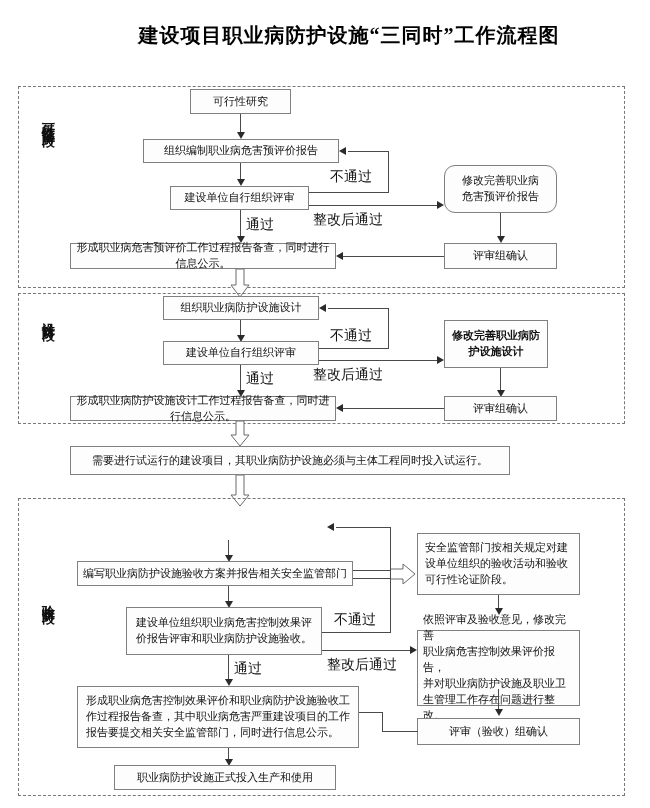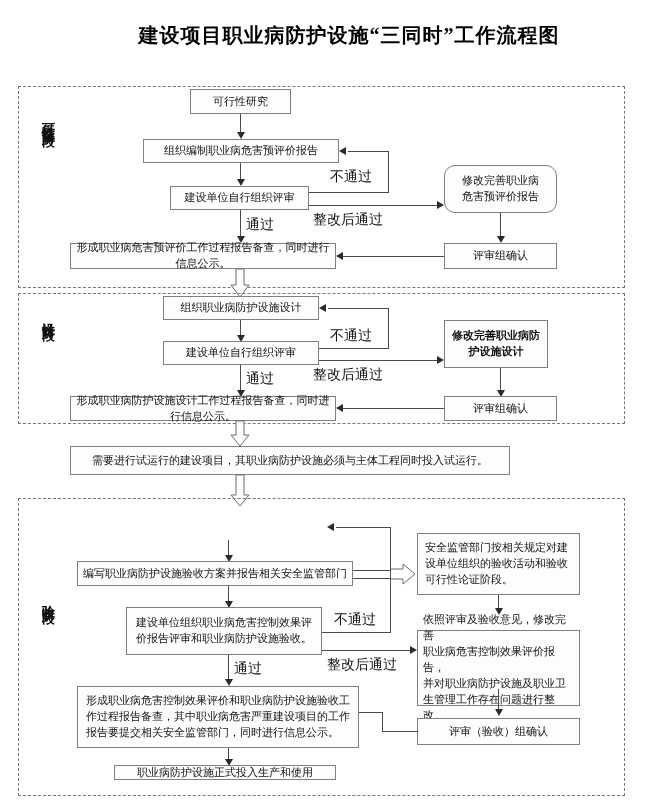--- a/index.html
+++ b/index.html
@@ -247,15 +247,15 @@
 
   <div class="box" style="left:77px;top:686px;width:282px;height:62px;padding:3px 8px;justify-content:flex-end;text-align:left;">
     <span style="white-space:pre-line;">形成职业病危害控制效果评价和职业病防护设施验收工
 作过程报告备查，其中职业病危害严重建设项目的工作
 报告要提交相关安全监管部门，同时进行信息公示。</span>
   </div>
 
   <div class="ln lnv" style="left:228px;top:748px;height:14px;"></div>
   <div class="ah ah-down" style="left:225px;top:759px;"></div>
 
-  <div class="box" style="left:114px;top:765px;width:222px;height:15px;">职业病防护设施正式投入生产和使用</div>
+  <div class="box" style="left:114px;top:765px;width:222px;height:25px;">职业病防护设施正式投入生产和使用</div>
 
 </div>
 
 </body></html>

